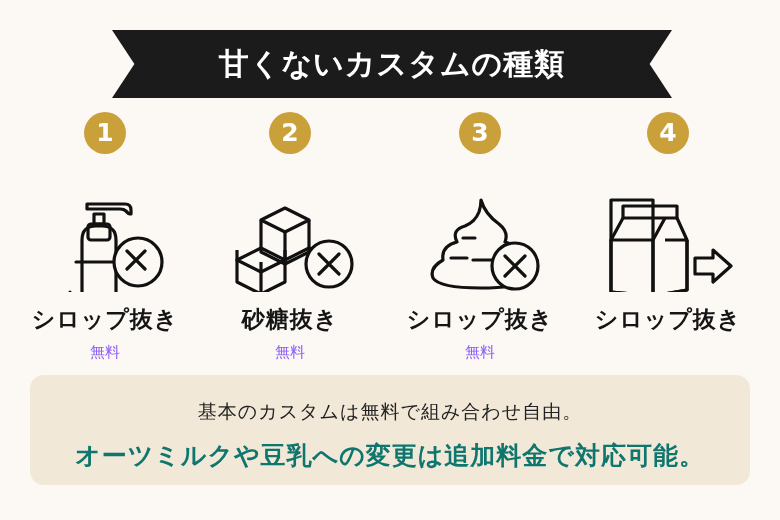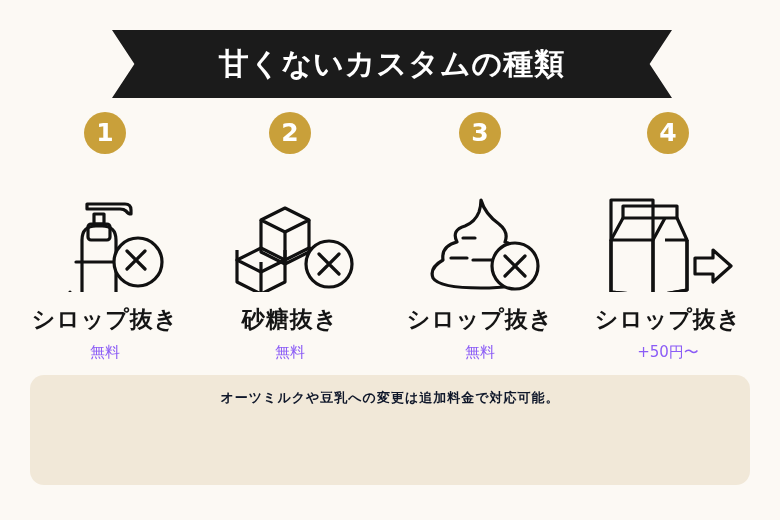--- a/index.html
+++ b/index.html
@@ -73,23 +73,23 @@
     text-align: center;
   }
   .info-line1 {
     margin-top: 24px;
     font-size: 19px;
     color: #222;
     letter-spacing: 1px;
   }
   .info-line2 {
     margin-top: 14px;
-    font-size: 13px;
+    font-size: 25px;
     font-weight: bold;
-    color: #0f172a;
+    color: #0f766e;
     letter-spacing: 1px;
   }
 </style>
 </head>
 <body>
 
 <div class="banner">
   <span class="banner-title">甘くないカスタムの種類</span>
 </div>
 
@@ -169,20 +169,20 @@
         <path d="M104 56 l10 22 h-22"></path>
 
         <path d="M38 78 v92 l42 4 v-96 z" transform="translate(0,-40)"></path>
         <path d="M80 134 l34 -6 v-50" transform="translate(0,0)"></path>
         <path d="M38 78 v52 l42 4 v-56 M80 134 l34 -6 v-50"></path>
 
         <path d="M122 116 h18 v-8 l18 16 l-18 16 v-8 h-18 z" transform="translate(0,-20)"></path>
       </svg>
     </div>
     <div class="label">シロップ抜き</div>
-    <div class="price">+50円〜</div>
   </div>
 
 </div>
 
 <div class="info-box">
+  <div class="info-line1">基本のカスタムは無料で組み合わせ自由。</div>
   <div class="info-line2">オーツミルクや豆乳への変更は追加料金で対応可能。</div>
 </div>
 
 </body></html>

